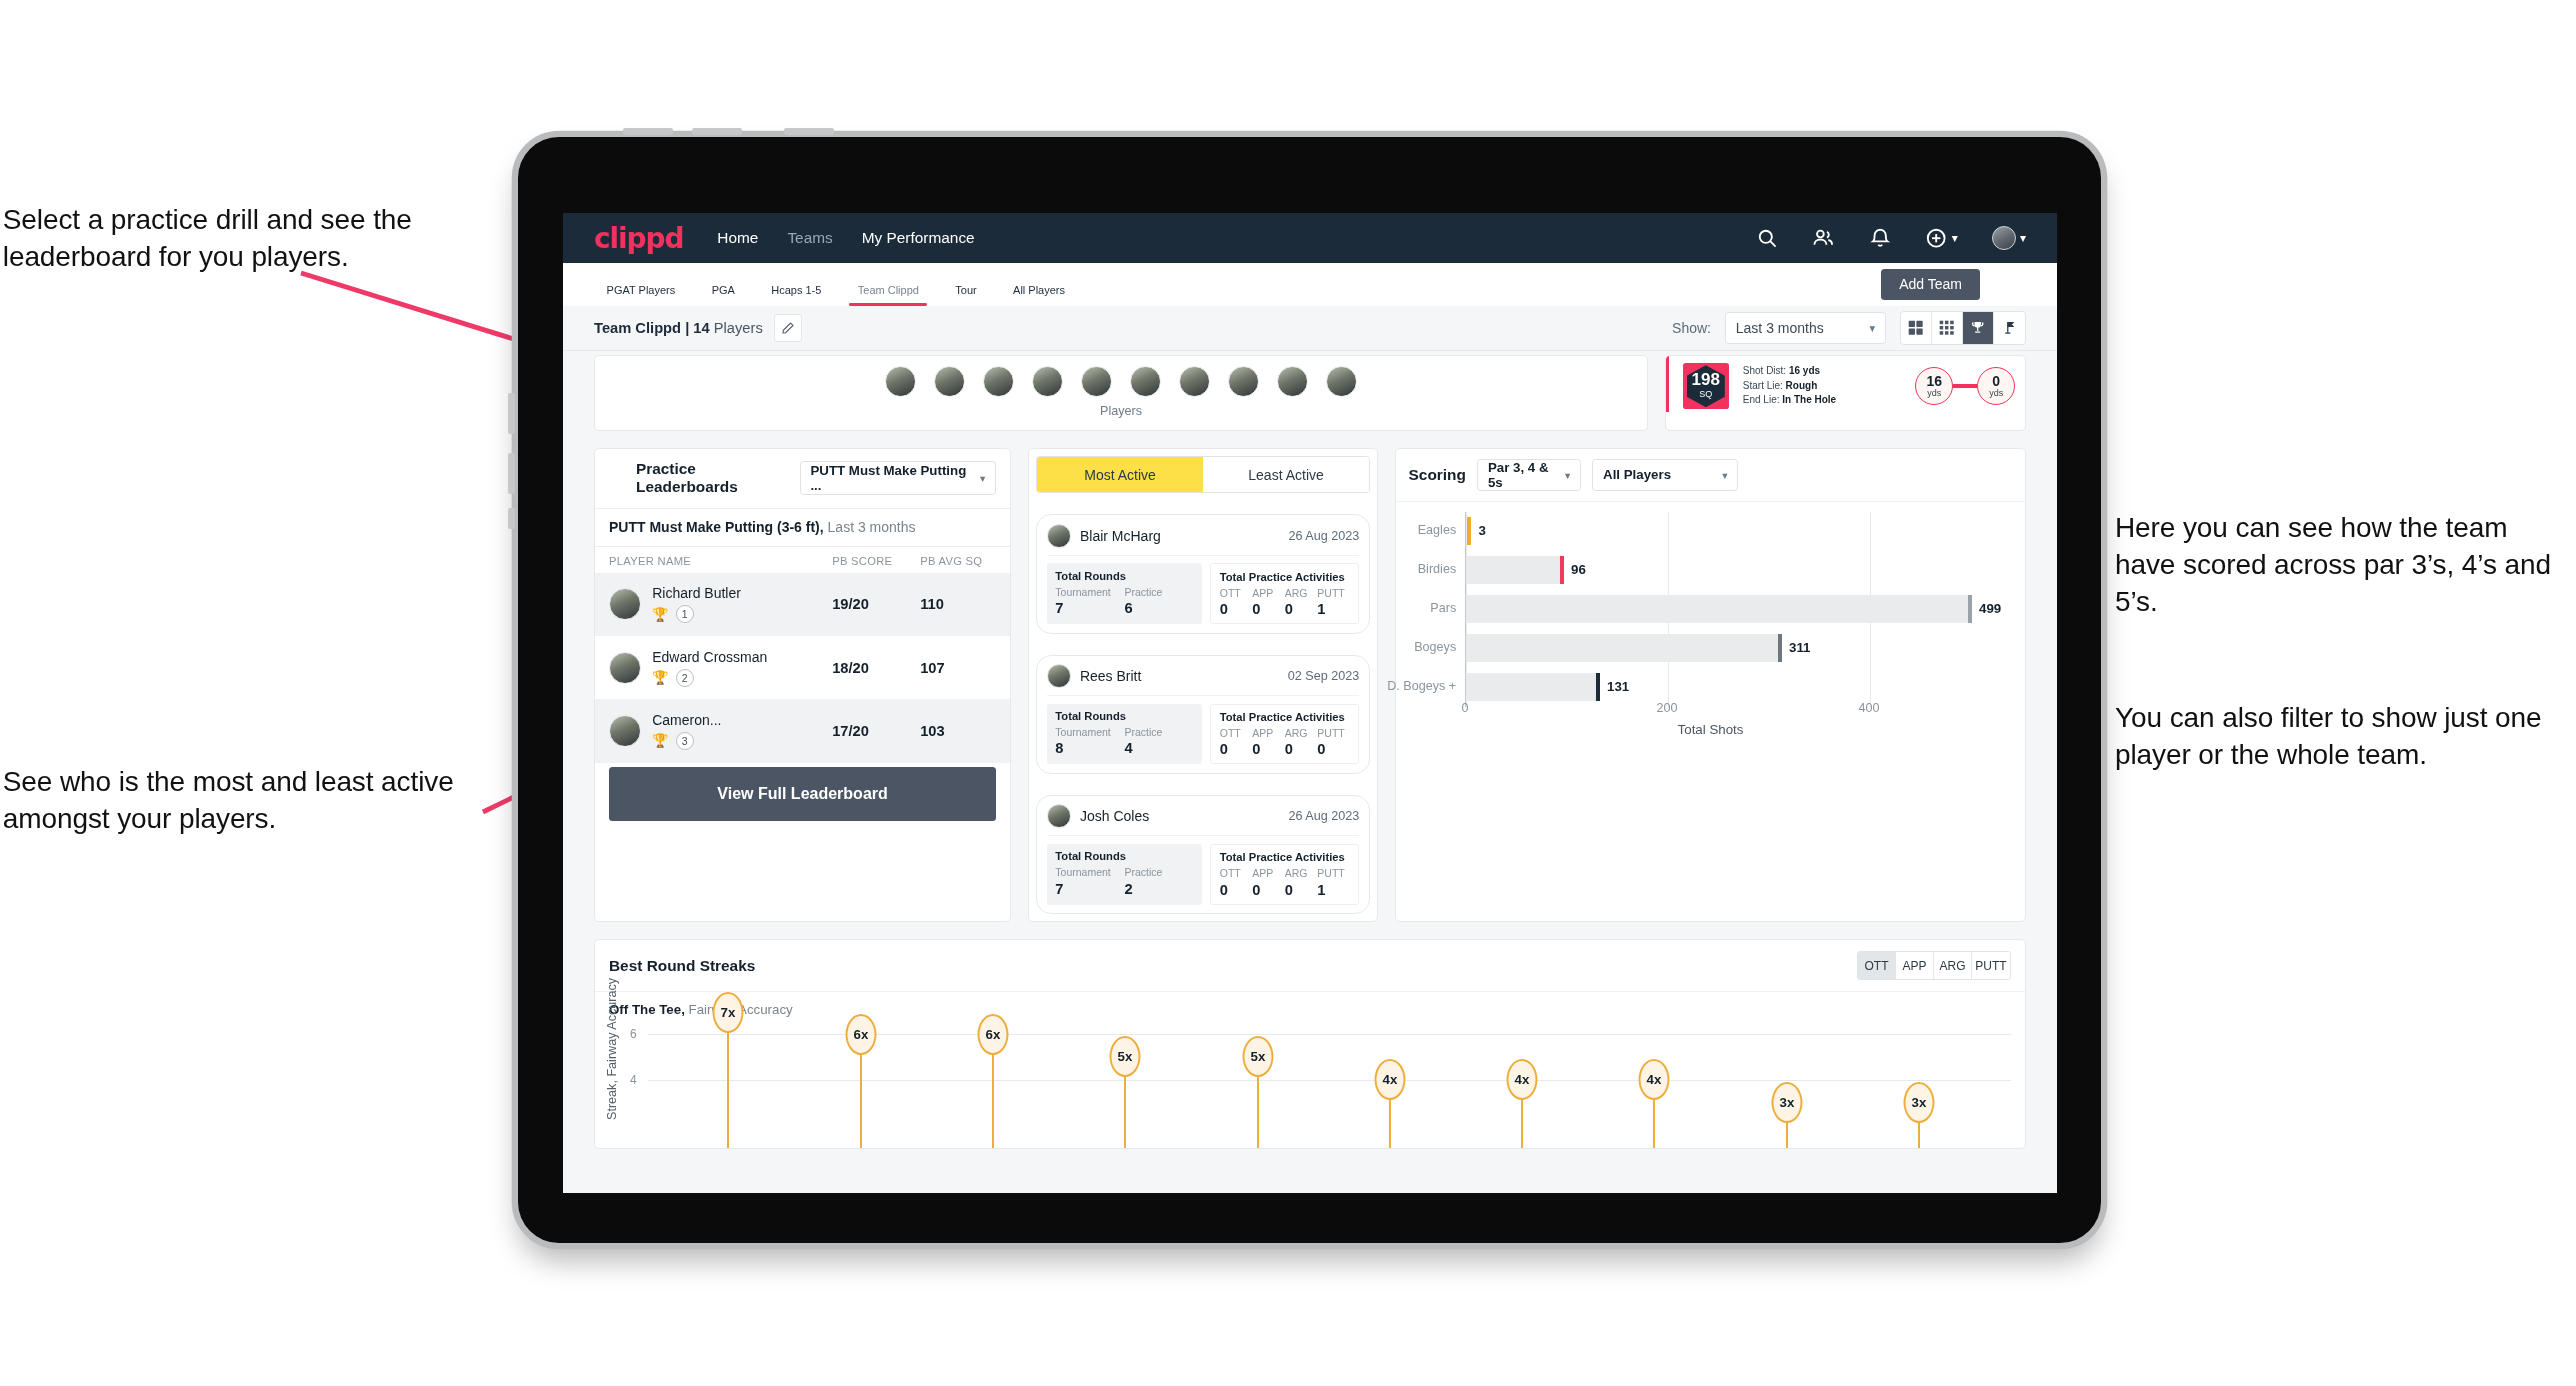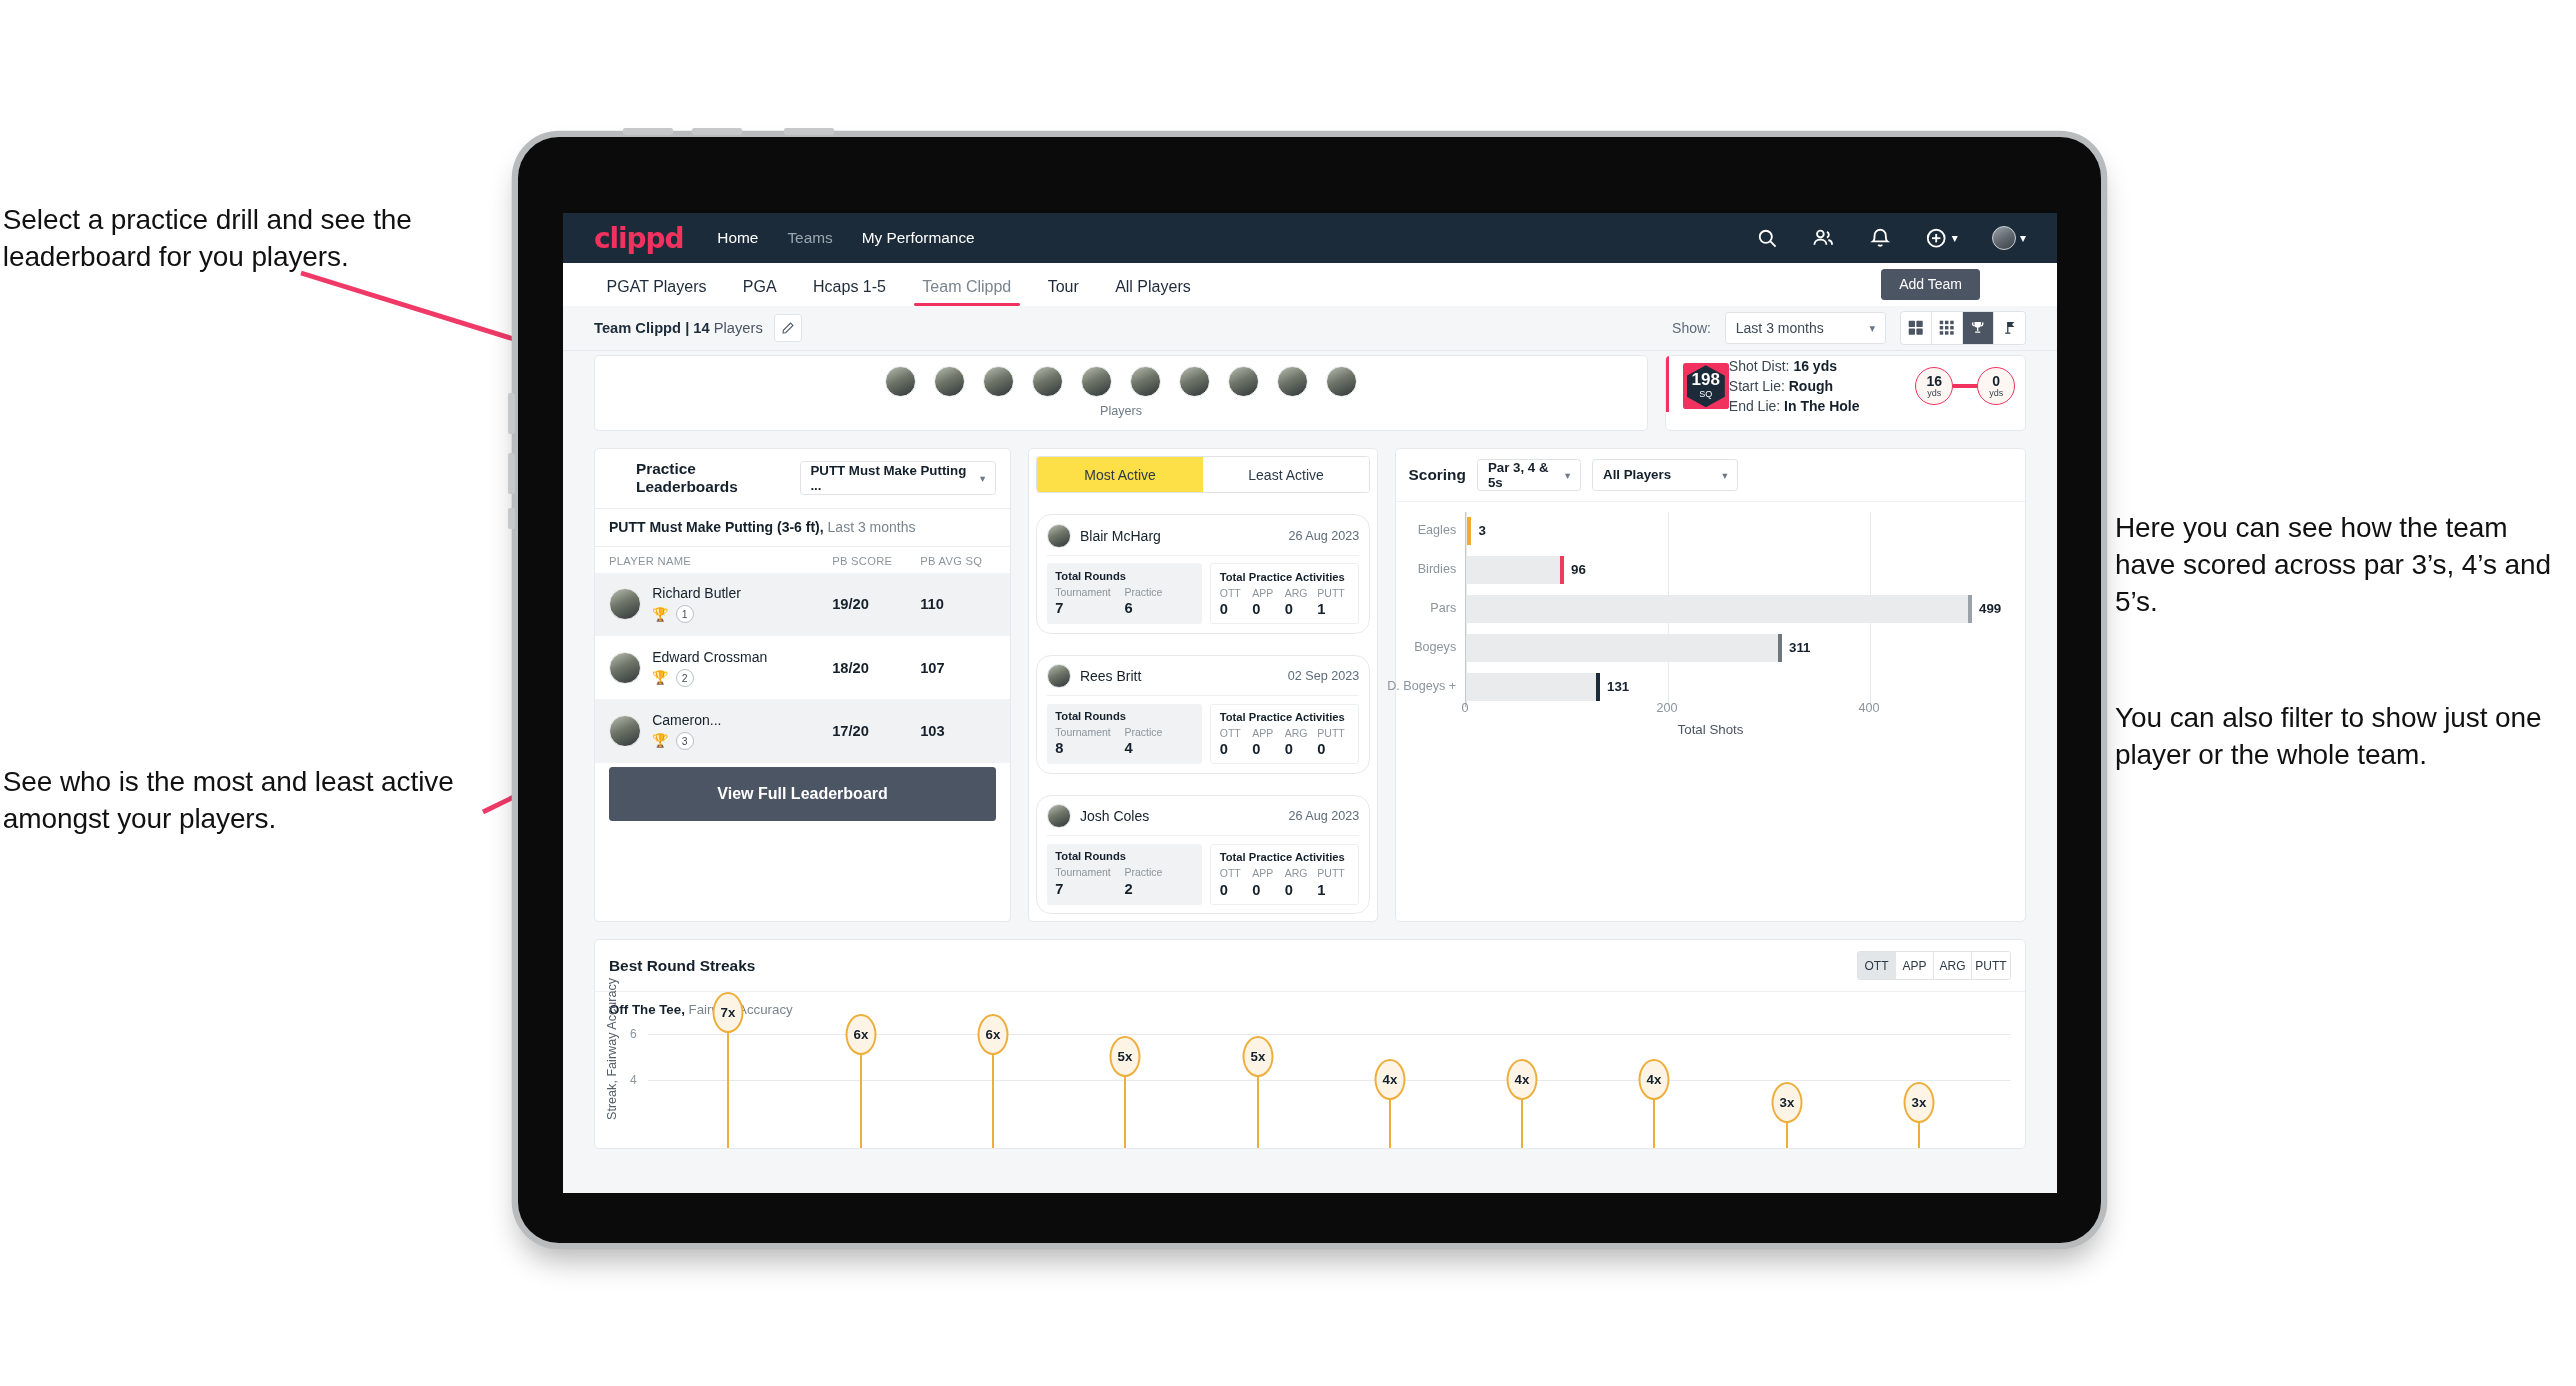--- a/index.html
+++ b/index.html
@@ -76,21 +76,21 @@
     border: 1.4px solid #cfd3d7;
   }
 
   
   #tabstrip {
     height: 43px; background: #ffffff;
     display: flex; align-items: flex-end; padding: 0 31px;
     position: relative;
   }
   .tabitem {
-    font-size: 16px; color: #1d2b3a; padding: 0 12.6px 9.8px 12.6px;
+    font-size: 11px; color: #1d2b3a; padding: 0 12.6px 9.8px 12.6px;
     margin-right: 11.2px; cursor: pointer; position: relative; white-space: nowrap;
   }
   .tabitem.muted { color: #7a848d; }
   .tabitem.active::after {
     content: ""; position: absolute; left: 4.2px; right: 4.2px; bottom: 0;
     height: 2.8px; background: #f1325e; border-radius: 1.4px;
   }
   #add-team-btn {
     position: absolute; right: 77px; top: 5.6px;
     background: #4b5563; color: #fff; font-size: 14px;
@@ -147,21 +147,21 @@
     display: flex; align-items: center; justify-content: center; margin-left: 7px;
   }
   #sq-hex {
     width: 38px; height: 42px; background: #1c2b39;
     clip-path: polygon(50% 0%, 100% 25%, 100% 75%, 50% 100%, 0% 75%, 0% 25%);
     display: flex; flex-direction: column; align-items: center; justify-content: center;
     color: #fff;
   }
   #sq-hex .n { font-size: 17px; font-weight: 700; line-height: 1; }
   #sq-hex .u { font-size: 9px; line-height: 1.4; }
-  #shot-lines { margin-left: 0; font-size: 14px; color: #3a4752; line-height: 1.45; }
+  #shot-lines { margin-left: 14px; font-size: 10px; color: #3a4752; line-height: 1.45; }
   #shot-lines b { color: #14202b; }
   #shot-circles { margin-left: auto; display: flex; align-items: center; }
   .ycirc {
     width: 38px; height: 38px; border-radius: 50%; border: 1.4px solid #f1325e;
     background: #fdf6f2; display: flex; flex-direction: column;
     align-items: center; justify-content: center;
   }
   .ycirc .v { font-size: 14px; font-weight: 700; color: #14202b; line-height: 1; }
   .ycirc .u { font-size: 9px; color: #3a4752; }
   #ylink { width: 24px; height: 3.5px; background: #f1325e; }

